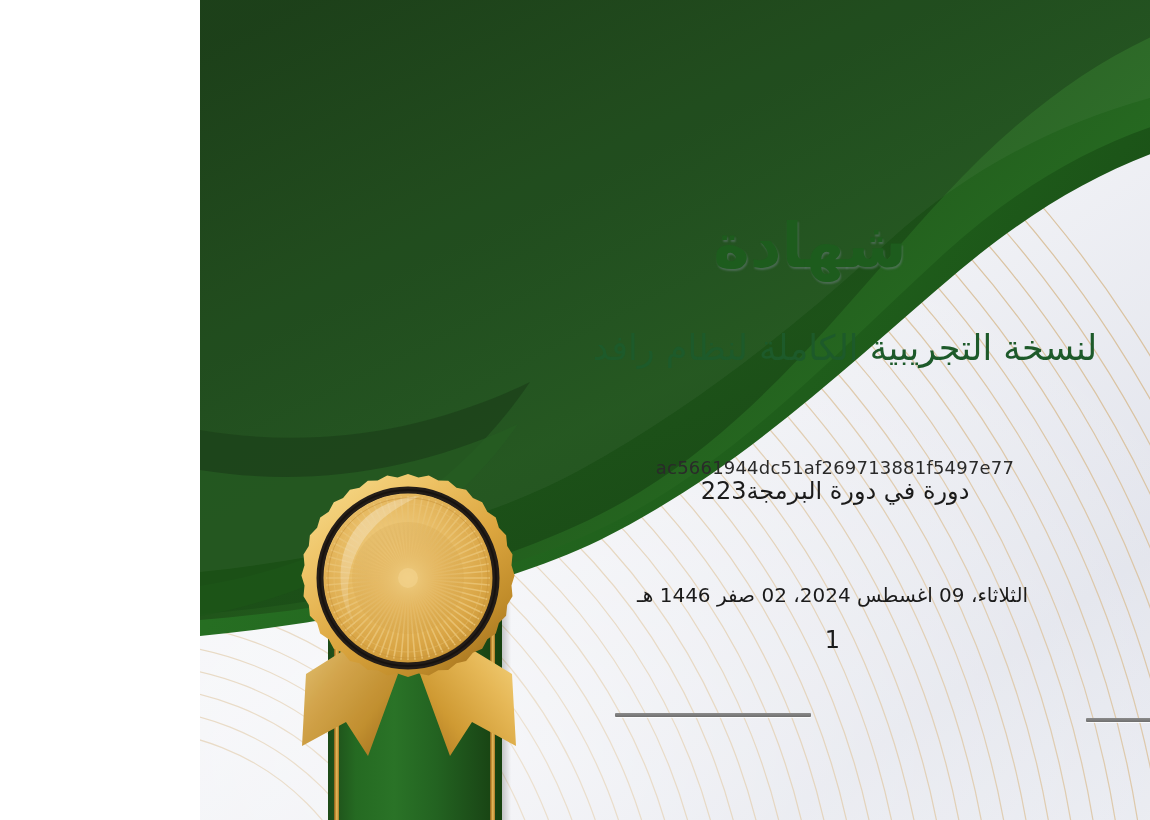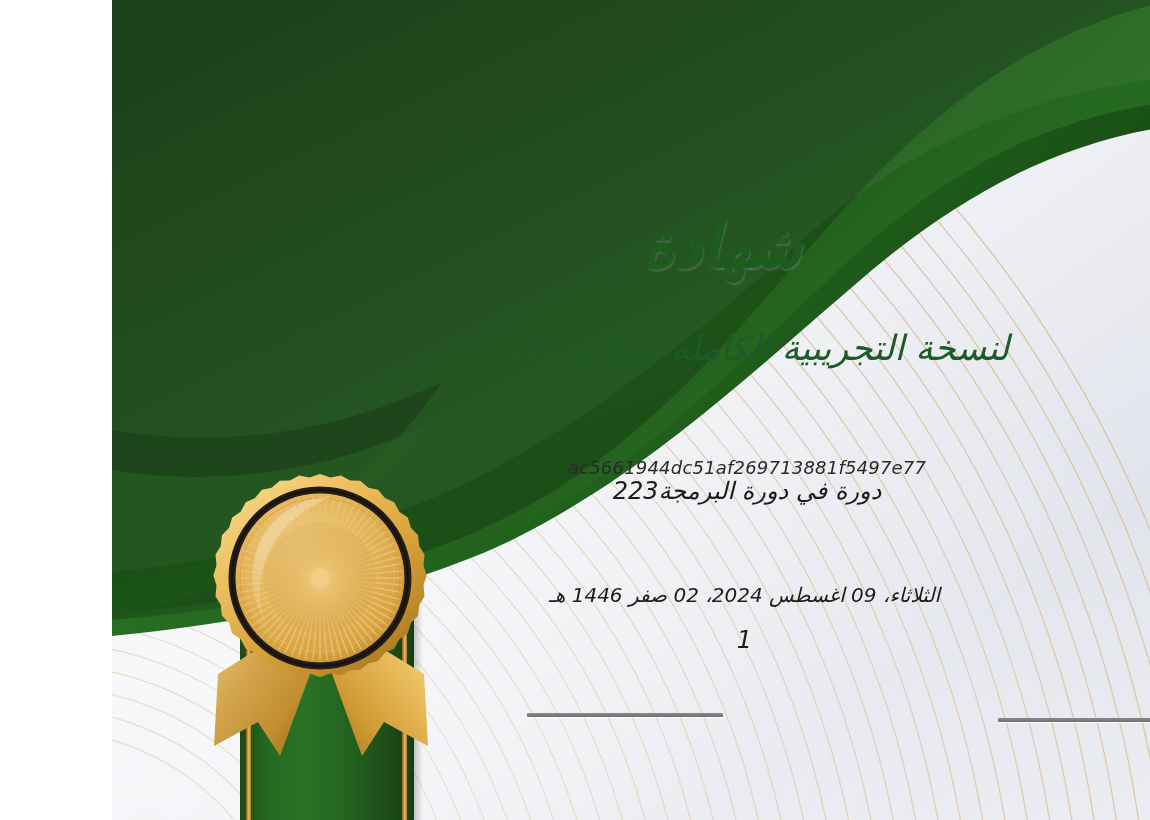--- a/index.html
+++ b/index.html
@@ -3,23 +3,22 @@
 <meta charset="utf-8">
 <title>Certificate</title>
 <style>
   html,body{margin:0;padding:0;}
   body{
     width:1150px;height:820px;overflow:hidden;
     font-family:"DejaVu Sans","Liberation Sans",sans-serif;
     background:#ffffff;
   }
   #cert{
-    position:relative;width:1038px;height:820px;overflow:hidden;
+    position:relative;width:950px;height:820px;overflow:hidden;
     background:linear-gradient(115deg,#f7f7f8 0%,#f2f3f6 35%,#e6e8ee 62%,#dfe1e9 80%,#e9eaf0 100%);
-    font-style:italic;
   }
   
   .arcs{position:absolute;inset:0;pointer-events:none;}
   .arcs svg{position:absolute;left:0;top:0;width:1150px;height:820px;}
   
   .wave{position:absolute;left:0;top:0;width:1150px;height:820px;pointer-events:none;}
   
   .band{
     position:absolute;left:128px;top:0;width:174px;height:820px;
     background:linear-gradient(90deg,#1d4a18 0%,#256a22 16%,#2a7327 38%,#236321 62%,#1b4a17 88%,#16400f 100%);

